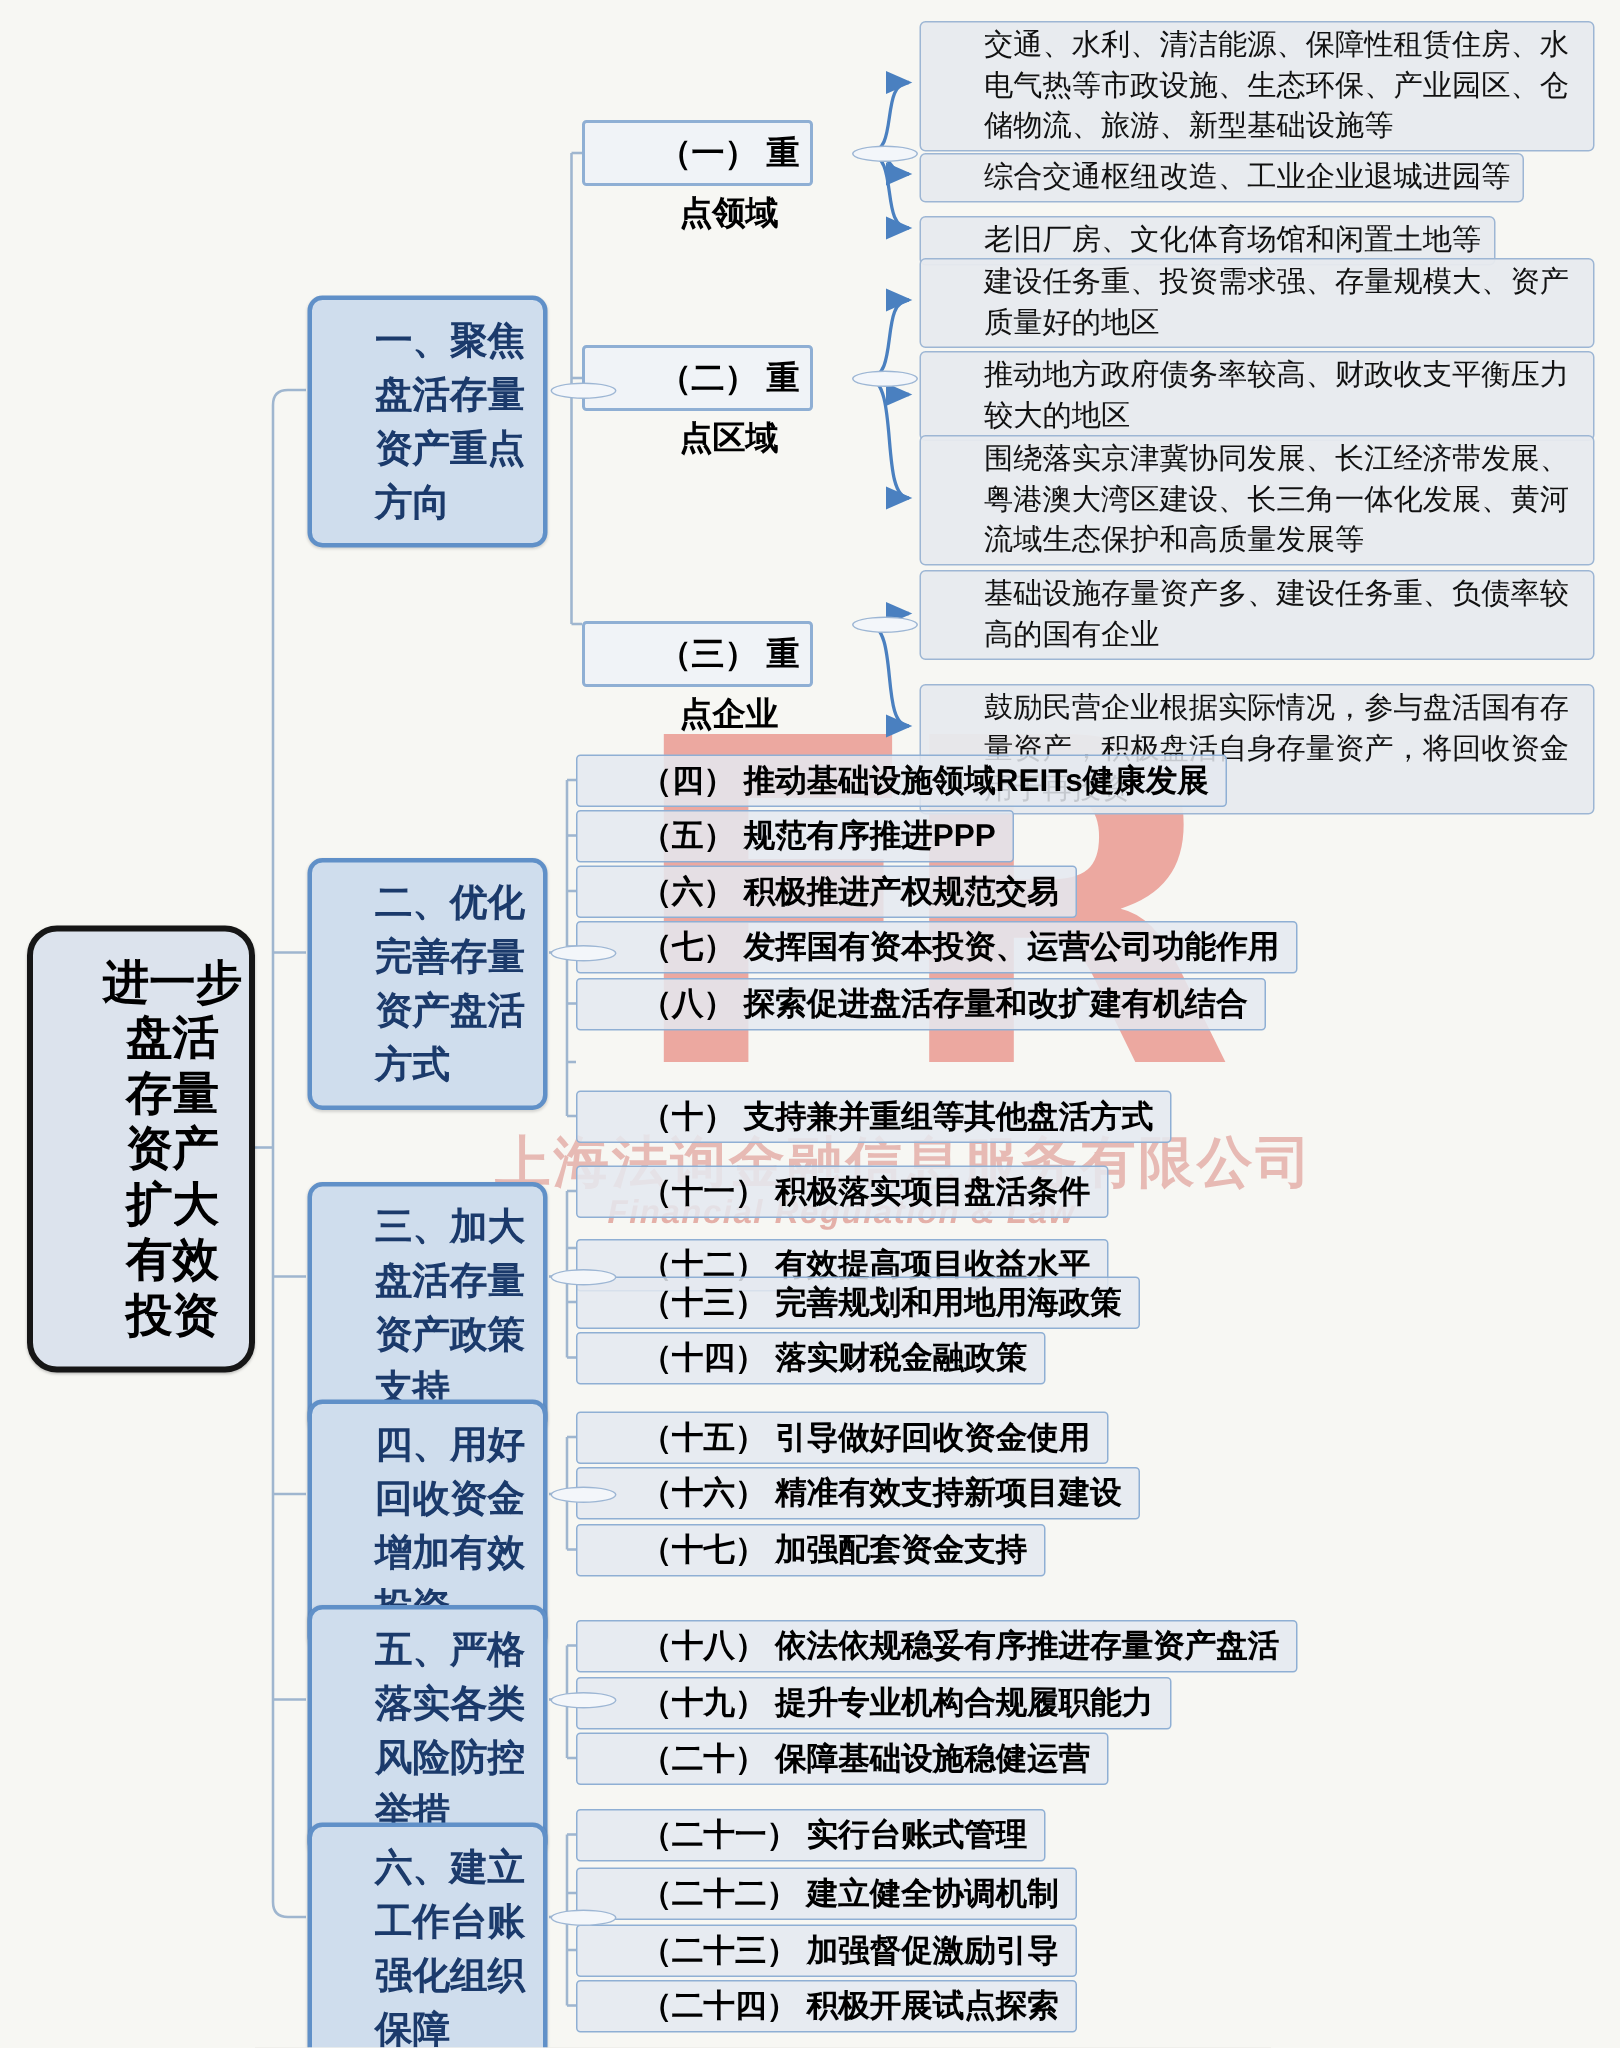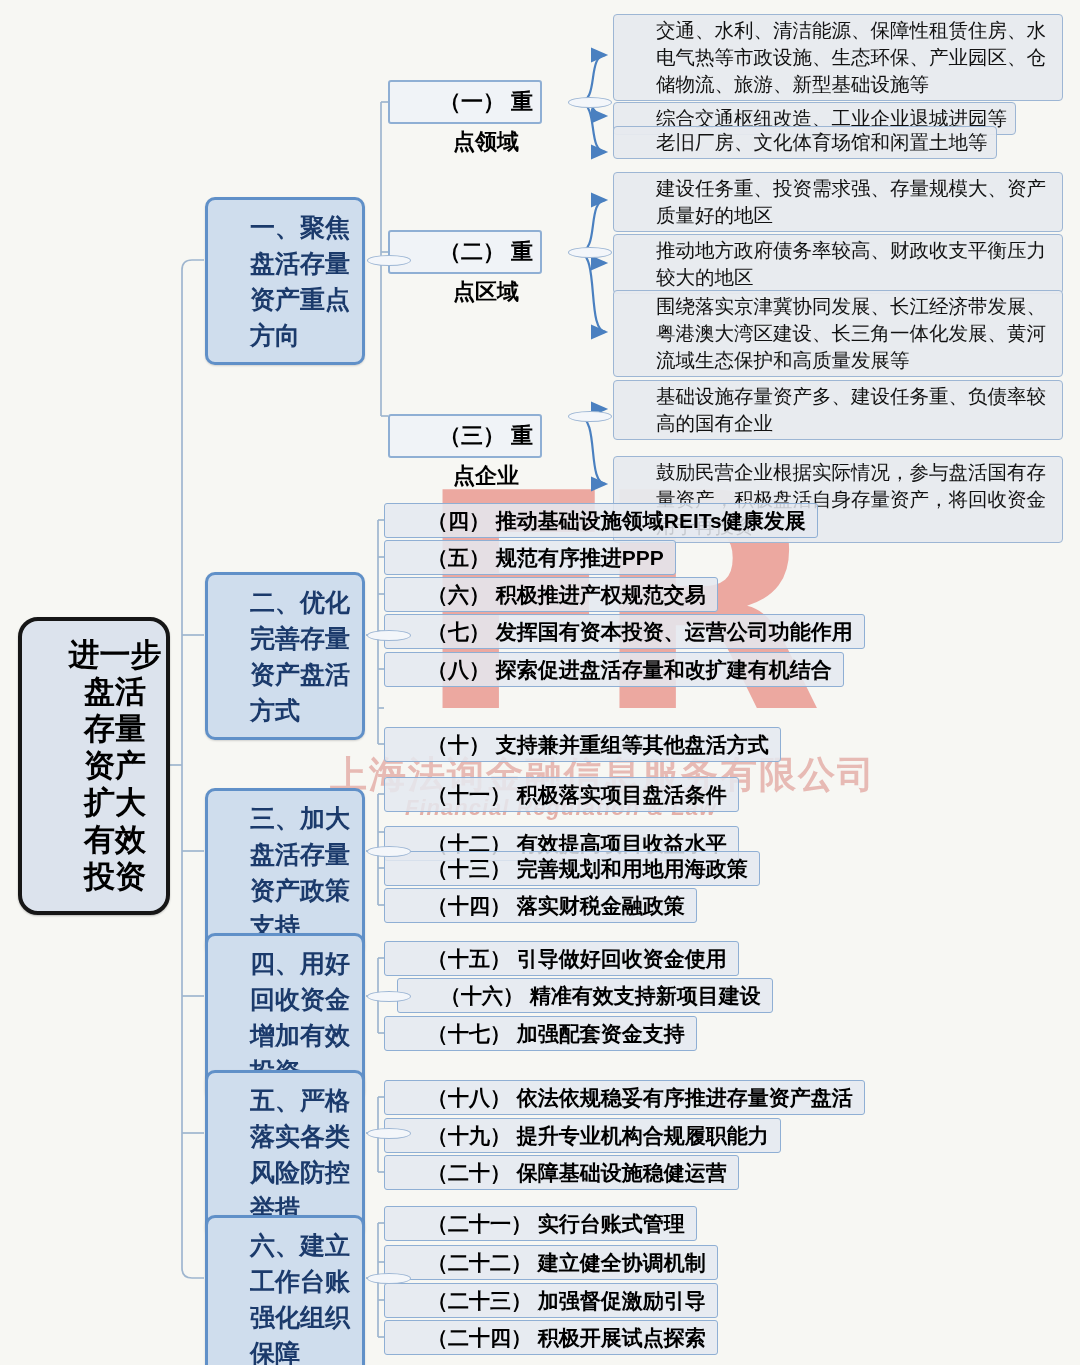--- a/index.html
+++ b/index.html
@@ -175,41 +175,41 @@
   <div class="abs node hdr" style="left:205px;top:933px;">四、用好回收资金增加有效投资</div>
   <div class="abs node hdr" style="left:205px;top:1070px;">五、严格落实各类风险防控举措</div>
   <div class="abs node hdr" style="left:205px;top:1215px;">六、建立工作台账强化组织保障</div>
 
   <div class="abs node l2c" style="top:80px;">（一） 重点领域</div>
   <div class="abs node l2c" style="top:230px;">（二） 重点区域</div>
   <div class="abs node l2c" style="top:394px;margin-top:20px;">（三） 重点企业</div>
 
   <div class="abs node leaf" style="top:14px;">交通、水利、清洁能源、保障性租赁住房、水电气热等市政设施、生态环保、产业园区、仓储物流、旅游、新型基础设施等</div>
   <div class="abs node leaf nw" style="top:102px;">综合交通枢纽改造、工业企业退城进园等</div>
-  <div class="abs node leaf nw" style="top:126px;text-align:right;">老旧厂房、文化体育场馆和闲置土地等</div>
+  <div class="abs node leaf nw" style="top:144px;text-align:right;">老旧厂房、文化体育场馆和闲置土地等</div>
   <div class="abs node leaf" style="top:172px;">建设任务重、投资需求强、存量规模大、资产质量好的地区</div>
   <div class="abs node leaf" style="top:234px;">推动地方政府债务率较高、财政收支平衡压力较大的地区</div>
   <div class="abs node leaf" style="top:290px;">围绕落实京津冀协同发展、长江经济带发展、粤港澳大湾区建设、长三角一体化发展、黄河流域生态保护和高质量发展等</div>
   <div class="abs node leaf" style="top:380px;">基础设施存量资产多、建设任务重、负债率较高的国有企业</div>
   <div class="abs node leaf" style="top:456px;">鼓励民营企业根据实际情况，参与盘活国有存量资产，积极盘活自身存量资产，将回收资金用于再投资</div>
 
   <div class="abs node item" style="top:503px;">（四） 推动基础设施领域REITs健康发展</div>
   <div class="abs node item" style="top:540px;">（五） 规范有序推进PPP</div>
   <div class="abs node item" style="top:577px;">（六） 积极推进产权规范交易</div>
   <div class="abs node item" style="top:614px;">（七） 发挥国有资本投资、运营公司功能作用</div>
   <div class="abs node item" style="top:652px;">（八） 探索促进盘活存量和改扩建有机结合</div>
   <div class="abs node item" style="top:727px;">（十） 支持兼并重组等其他盘活方式</div>
 
   <div class="abs node item" style="top:777px;">（十一） 积极落实项目盘活条件</div>
   <div class="abs node item" style="top:826px;">（十二） 有效提高项目收益水平</div>
   <div class="abs node item" style="top:851px;">（十三） 完善规划和用地用海政策</div>
   <div class="abs node item" style="top:888px;">（十四） 落实财税金融政策</div>
 
   <div class="abs node item" style="top:941px;">（十五） 引导做好回收资金使用</div>
-  <div class="abs node item" style="top:978px;margin-left:13px;">（十六） 精准有效支持新项目建设</div>
+  <div class="abs node item" style="top:978px;">（十六） 精准有效支持新项目建设</div>
   <div class="abs node item" style="top:1016px;">（十七） 加强配套资金支持</div>
 
   <div class="abs node item" style="top:1080px;">（十八） 依法依规稳妥有序推进存量资产盘活</div>
   <div class="abs node item" style="top:1118px;">（十九） 提升专业机构合规履职能力</div>
   <div class="abs node item" style="top:1155px;">（二十） 保障基础设施稳健运营</div>
 
   <div class="abs node item" style="top:1206px;">（二十一） 实行台账式管理</div>
   <div class="abs node item" style="top:1245px;">（二十二） 建立健全协调机制</div>
   <div class="abs node item" style="top:1283px;">（二十三） 加强督促激励引导</div>
   <div class="abs node item" style="top:1320px;">（二十四） 积极开展试点探索</div>

